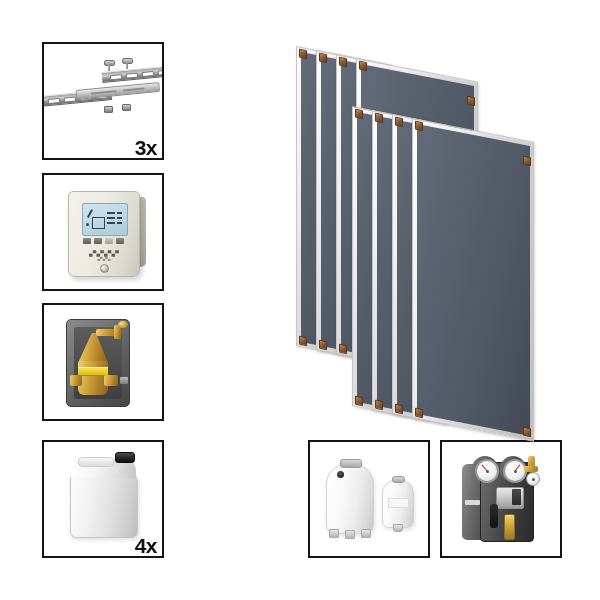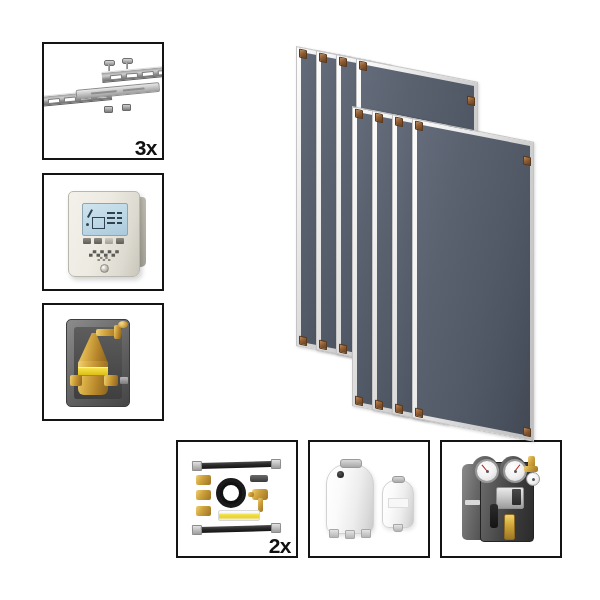--- a/index.html
+++ b/index.html
@@ -355,49 +355,31 @@
       <div class="brass" style="left:70px;top:20px;width:7px;height:14px;border-radius:2px;"></div>
       <div class="valve-knob" style="left:74px;top:16px;width:10px;height:7px;"></div>
 
       <div class="brass" style="left:26px;top:70px;width:12px;height:11px;border-radius:2px;"></div>
       <div class="brass" style="left:60px;top:70px;width:14px;height:11px;border-radius:2px;"></div>
       <div style="position:absolute;left:76px;top:72px;width:8px;height:7px;border-radius:1px;background:linear-gradient(180deg,#b9b9b9,#7d7d7d);"></div>
     </div>
   </div>
 
 
-
-  <div class="box" style="left:176px;top:440px;width:122px;height:118px;">
-    <div class="inner">
-
-      <div class="hose" style="left:18px;top:20px;width:78px;height:6px;transform:rotate(-1.5deg);"></div>
-      <div class="hose-end" style="left:14px;top:19px;width:8px;height:8px;transform:rotate(-1.5deg);"></div>
-      <div class="hose-end" style="left:93px;top:17px;width:8px;height:8px;transform:rotate(-1.5deg);"></div>
-
-      <div class="hose" style="left:18px;top:84px;width:78px;height:6px;transform:rotate(-1.5deg);"></div>
-      <div class="hose-end" style="left:14px;top:83px;width:8px;height:8px;transform:rotate(-1.5deg);"></div>
-      <div class="hose-end" style="left:93px;top:81px;width:8px;height:8px;transform:rotate(-1.5deg);"></div>
-
-      <div class="nipple" style="left:18px;top:33px;width:15px;height:10px;"></div>
-      <div class="nipple" style="left:18px;top:48px;width:15px;height:10px;"></div>
-      <div class="nipple" style="left:18px;top:64px;width:15px;height:10px;"></div>
-
-      <div class="coil" style="left:38px;top:36px;width:30px;height:30px;"></div>
-      <div class="coil2" style="left:42px;top:40px;width:22px;height:22px;border-color:#111;"></div>
-
-      <div class="sensor" style="left:72px;top:33px;width:18px;height:7px;"></div>
-
-      <div class="nipple" style="left:74px;top:47px;width:16px;height:11px;border-radius:3px;"></div>
-      <div class="nipple" style="left:80px;top:56px;width:5px;height:14px;"></div>
-      <div class="nipple" style="left:70px;top:50px;width:6px;height:5px;"></div>
-
-      <div class="tube-yellow" style="left:40px;top:68px;width:40px;height:9px;"></div>
-    </div>
-    <div class="qty">2x</div>
-  </div>
+  <div class="box" style="left:42px;top:440px;width:122px;height:118px;">
+    <div class="inner">
+      <div class="can-body" style="left:26px;top:30px;width:66px;height:64px;"></div>
+      <div class="can-shoulder" style="left:26px;top:18px;width:66px;height:18px;"></div>
+      <div class="can-handle" style="left:34px;top:15px;width:34px;height:8px;"></div>
+      <div class="can-ring" style="left:72px;top:16px;width:16px;height:5px;border-radius:2px;"></div>
+      <div class="can-cap" style="left:71px;top:10px;width:18px;height:9px;"></div>
+    </div>
+    <div class="qty">4x</div>
+  </div>
+
 
   <div class="box" style="left:308px;top:440px;width:122px;height:118px;">
     <div class="inner">
 
       <div class="tank" style="left:16px;top:22px;width:46px;height:68px;border-radius:20px 20px 9px 9px;"></div>
       <div class="tank-flange" style="left:30px;top:17px;width:20px;height:7px;"></div>
       <div class="tank-port" style="left:27px;top:29px;width:7px;height:7px;"></div>
       <div class="tank-foot" style="left:19px;top:87px;width:8px;height:7px;"></div>
       <div class="tank-foot" style="left:35px;top:88px;width:8px;height:7px;"></div>
       <div class="tank-foot" style="left:51px;top:87px;width:8px;height:7px;"></div>

